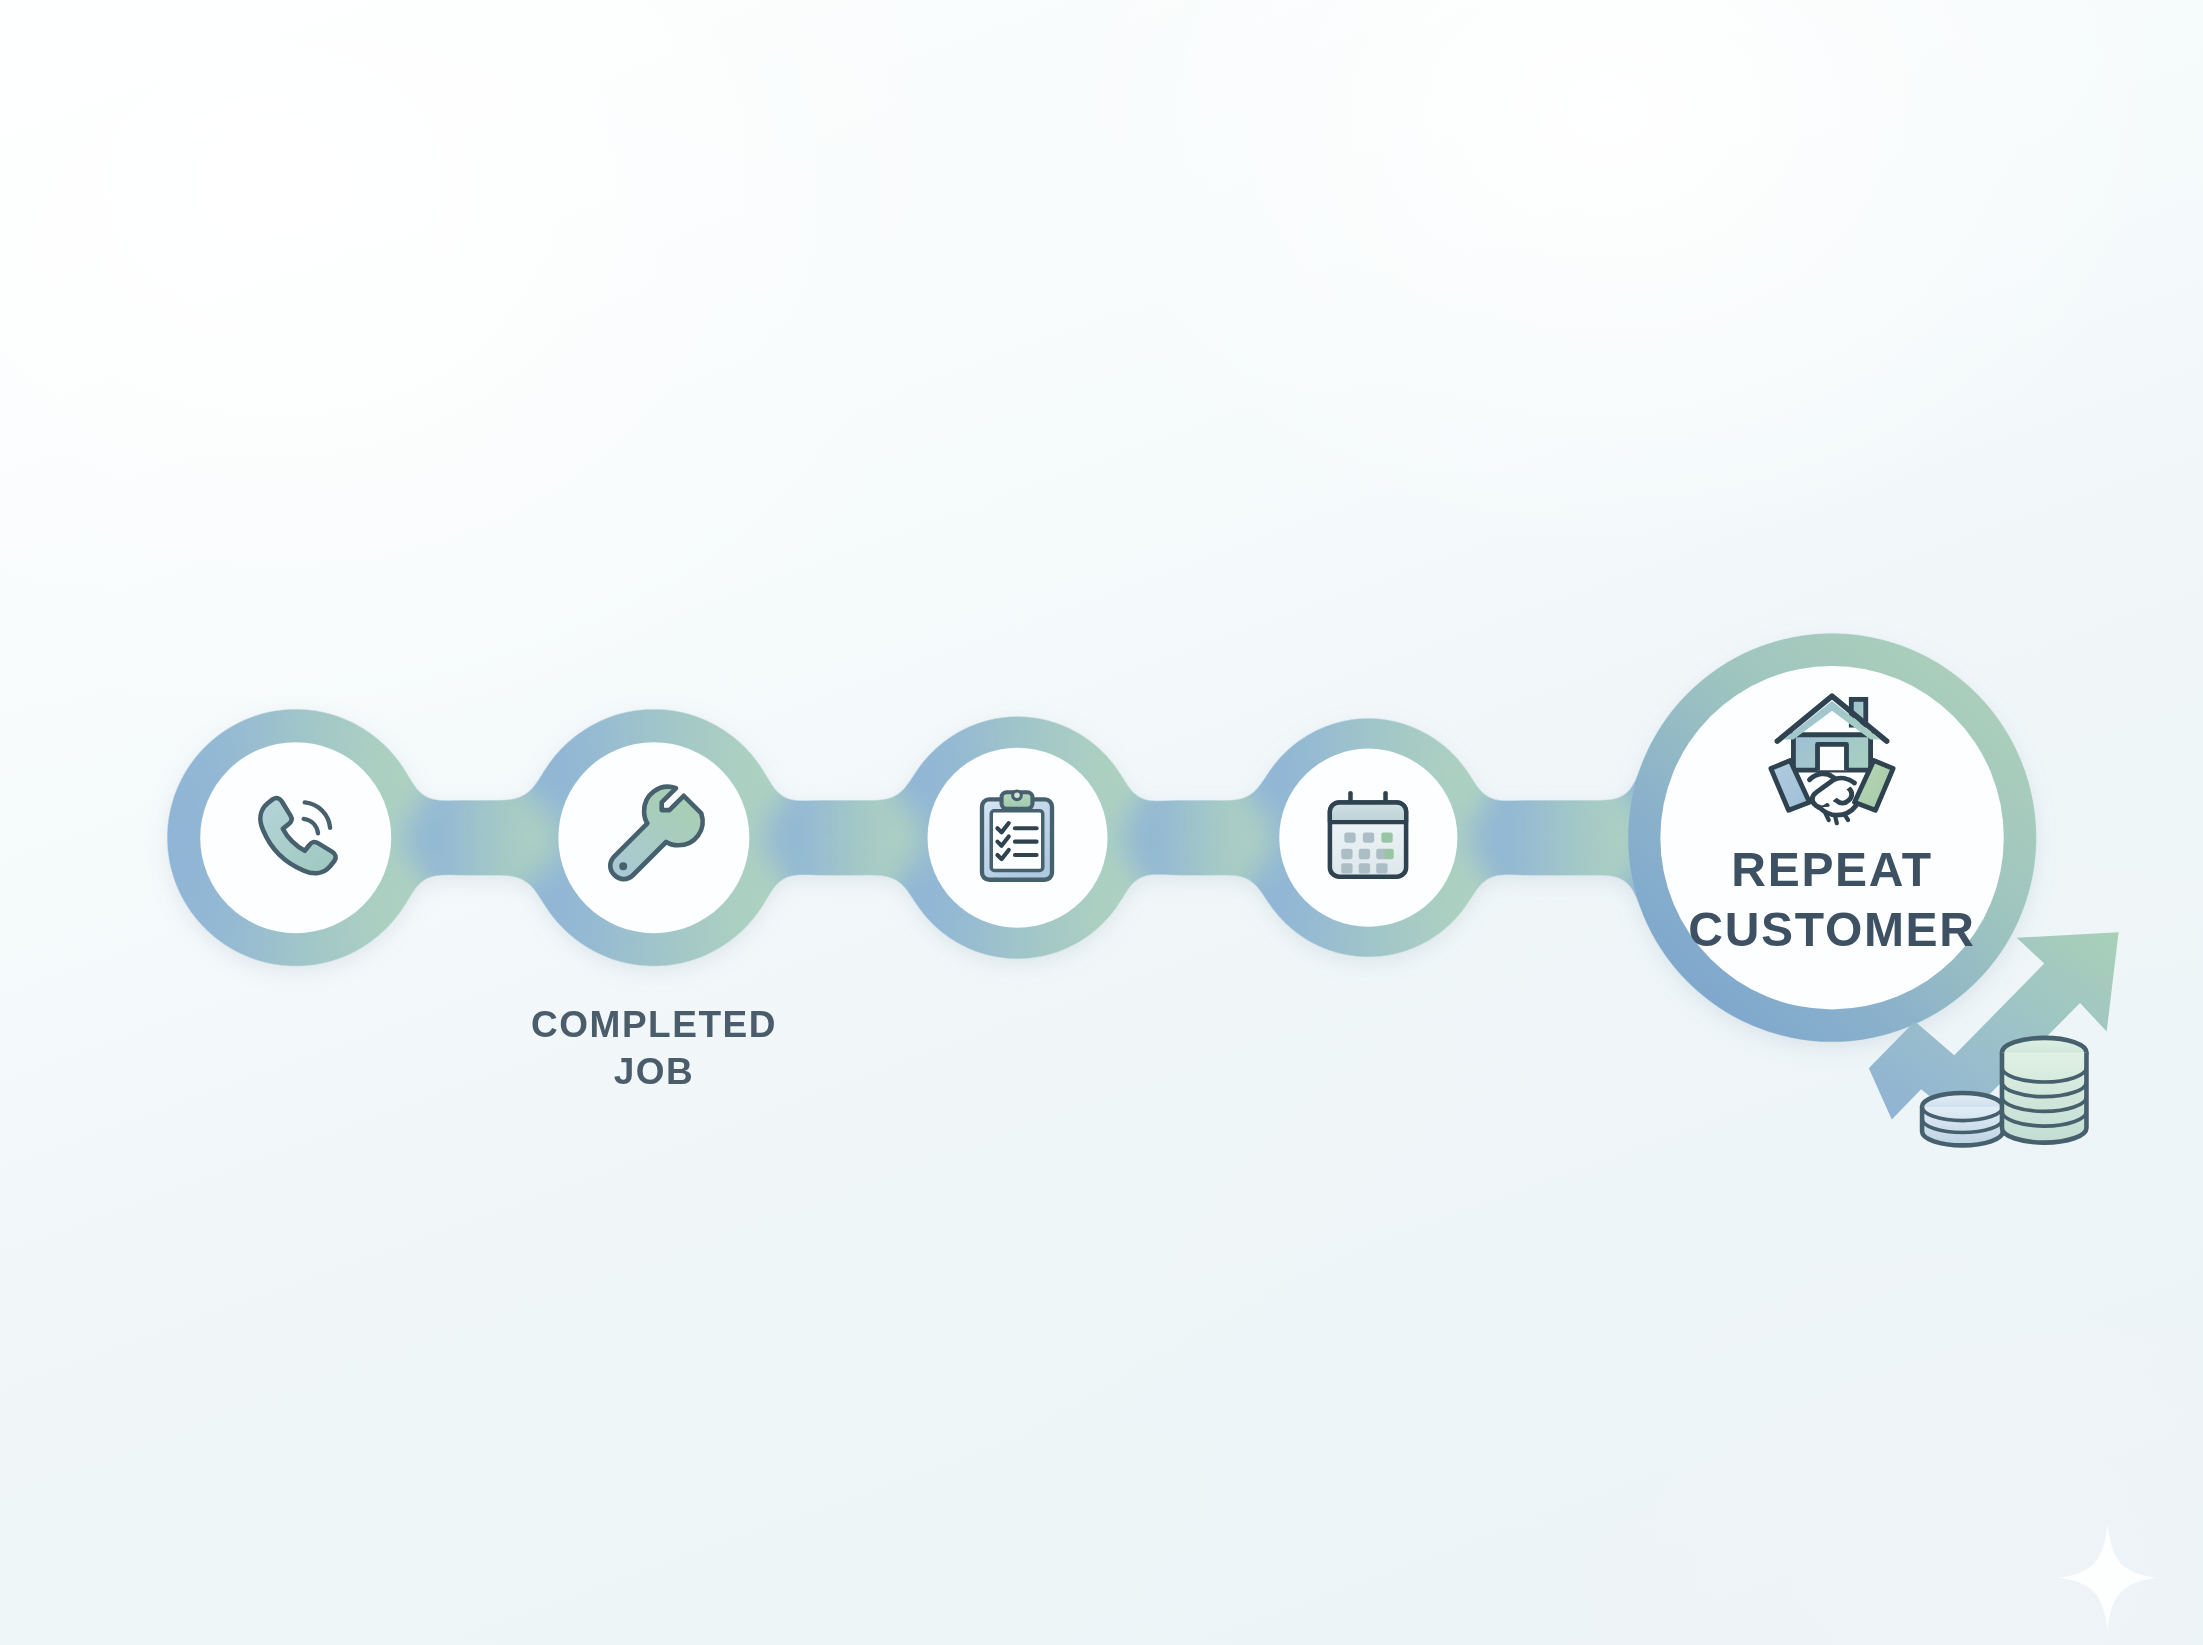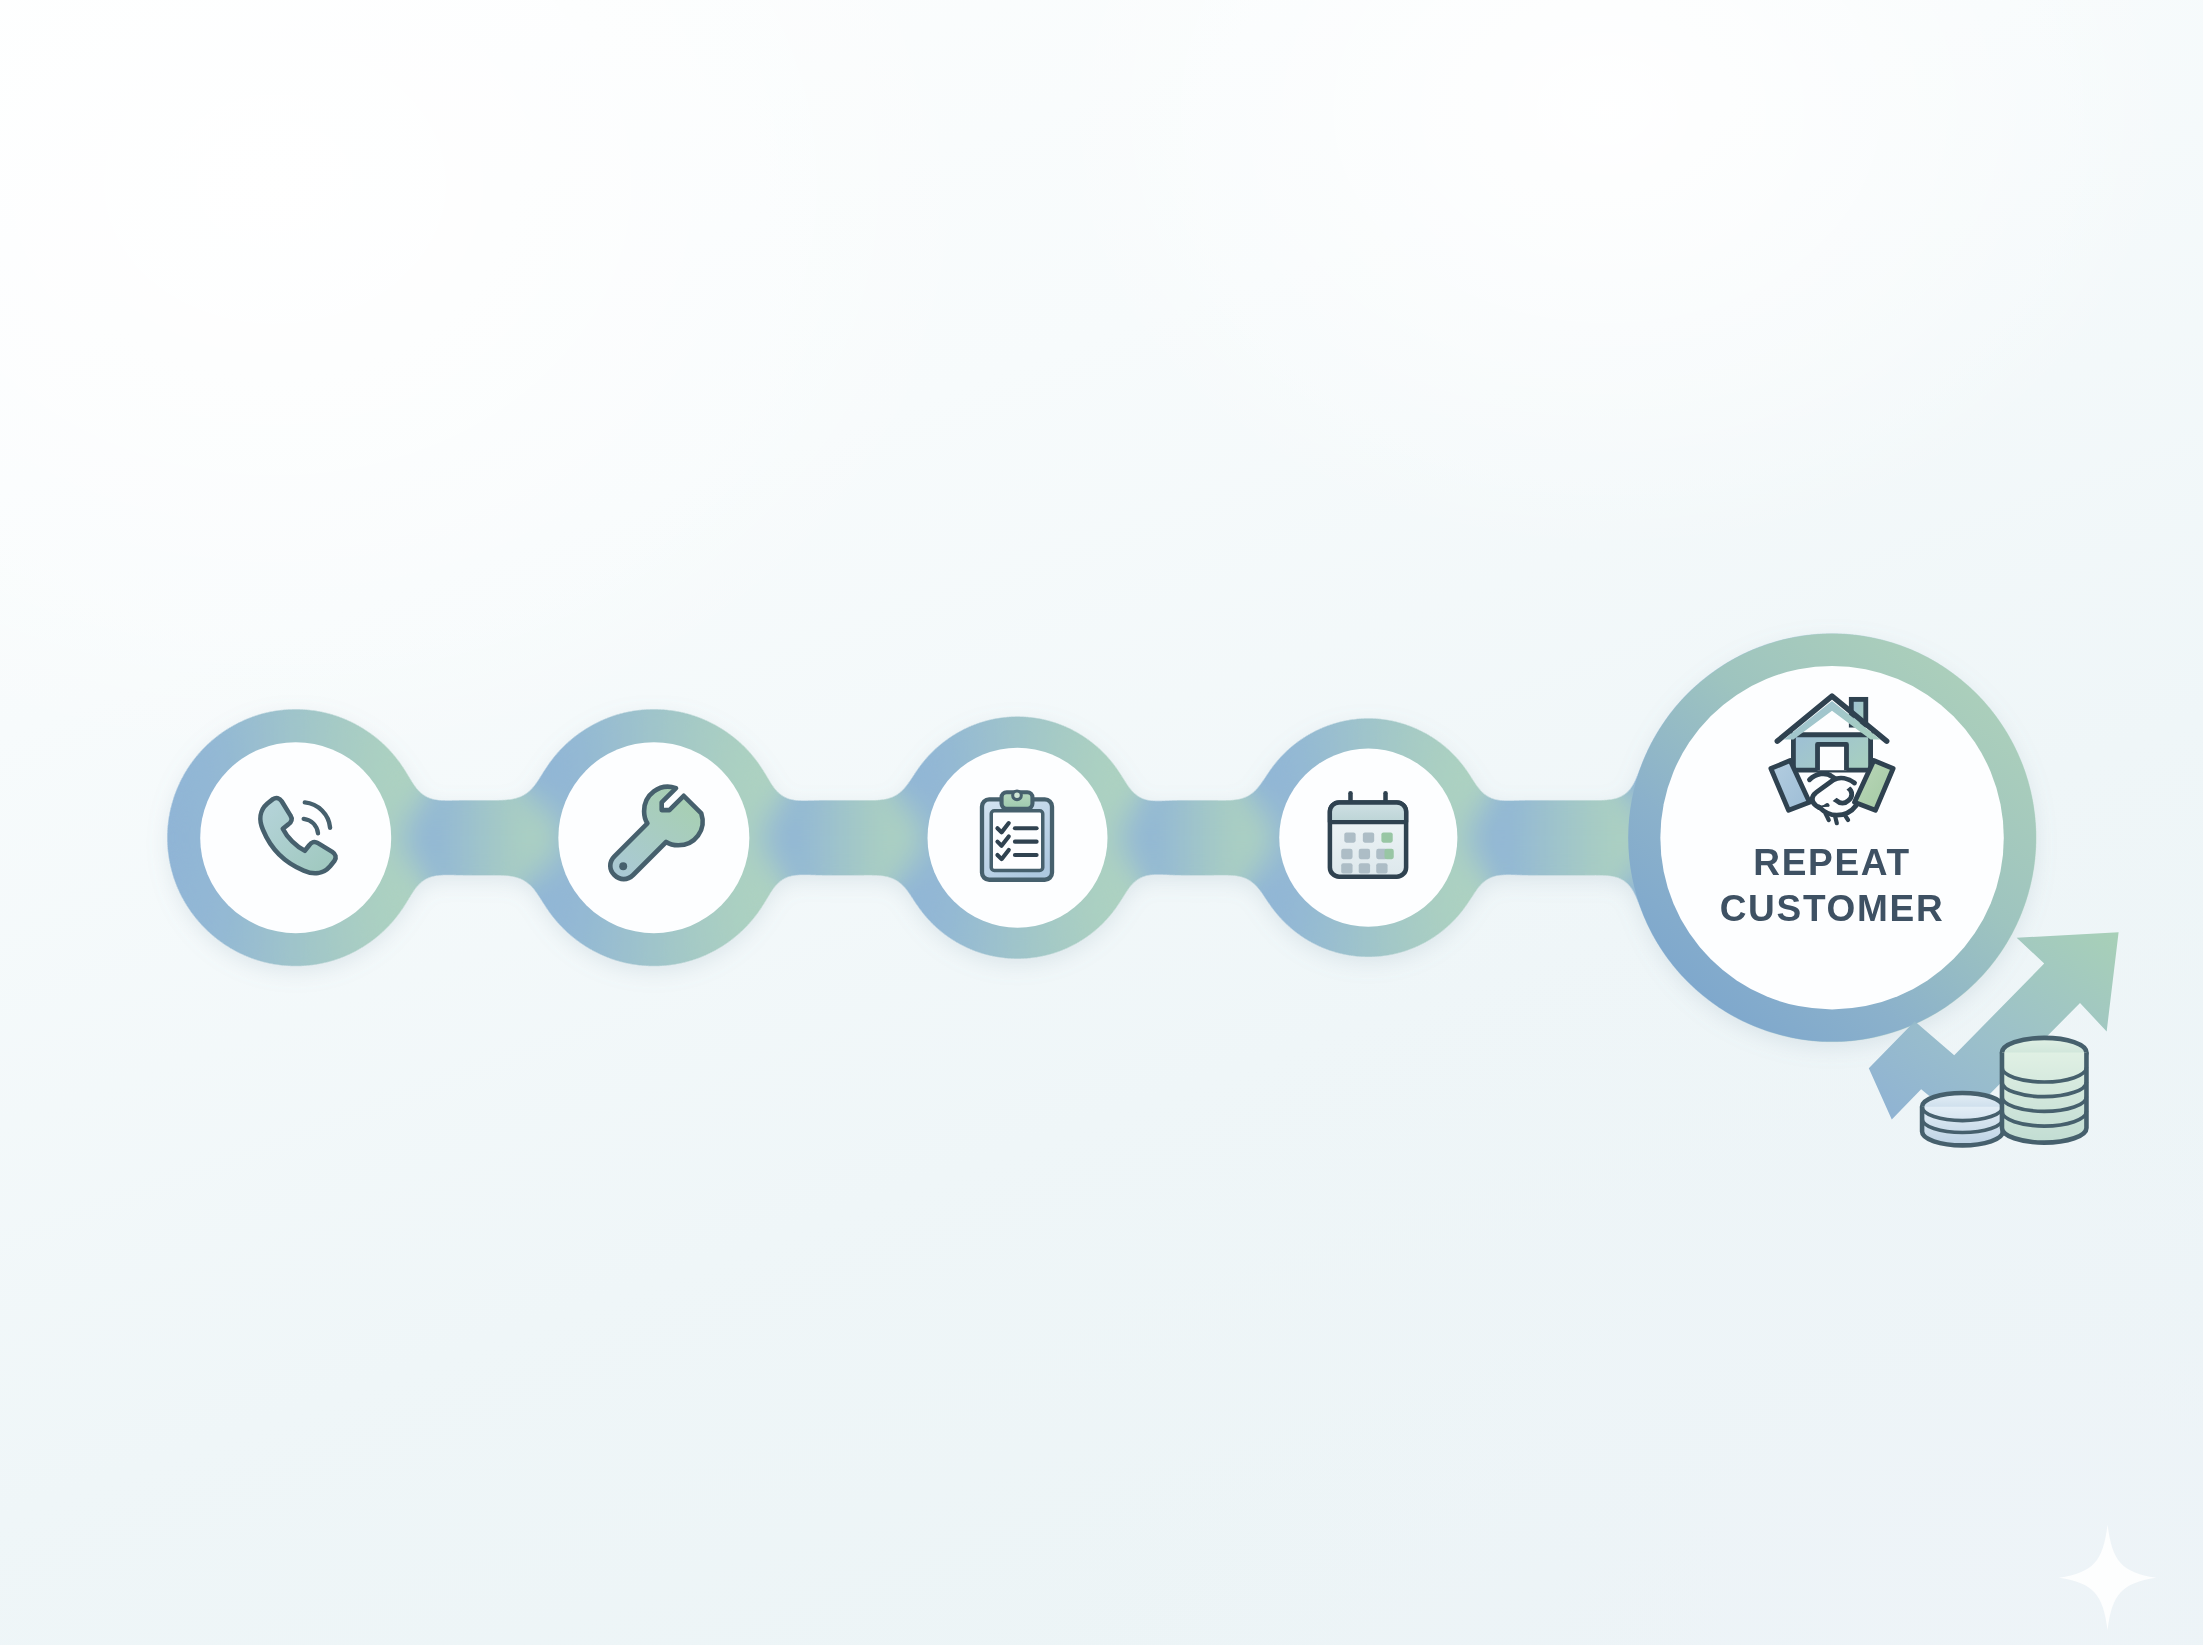--- a/index.html
+++ b/index.html
@@ -46,21 +46,21 @@
     color: #4b5c6b;
     white-space: pre-line;
     transform: translateX(-50%);
     text-transform: uppercase;
   }
 
   .final-label {
     position: absolute;
     text-align: center;
     font-family: "Liberation Sans", sans-serif;
-    font-size: 37px;
+    font-size: 48px;
     font-weight: 700;
     letter-spacing: 1.7px;
     line-height: 1.25;
     color: #3e5163;
     white-space: pre-line;
     transform: translateX(-50%);
     text-transform: uppercase;
   }
 
   .icon-holder {
@@ -317,20 +317,22 @@
       <path d="M 74 64 C 70 61 65 60 61 62 L 50 70 C 47 72 47 76 50 78
                C 52 80 55 80 57 78" fill="#fdfeff" stroke="#2f4250" stroke-width="3" stroke-linecap="round" stroke-linejoin="round"></path>
       <path d="M 52 79 C 55 82 59 84 63 84 C 68 84 72 82 75 78" fill="#fdfeff" stroke="#2f4250" stroke-width="3" stroke-linecap="round" stroke-linejoin="round"></path>
       <path d="M 56 83 L 58 87" stroke="#2f4250" stroke-width="2.6" stroke-linecap="round"></path>
       <path d="M 62 85 L 63 89" stroke="#2f4250" stroke-width="2.6" stroke-linecap="round"></path>
       <path d="M 68 84 L 70 87" stroke="#2f4250" stroke-width="2.6" stroke-linecap="round"></path>
     </svg>
   </div>
 
 
+  <div class="node-label" style="left:654px;  top:1001px; width:386px;">COMPLETED
+JOB</div>
 
 
 
   <div class="final-label" style="left:1832px; top:840px; width:422px;">REPEAT
 CUSTOMER</div>
 
 </div>
 
 
 </body></html>

